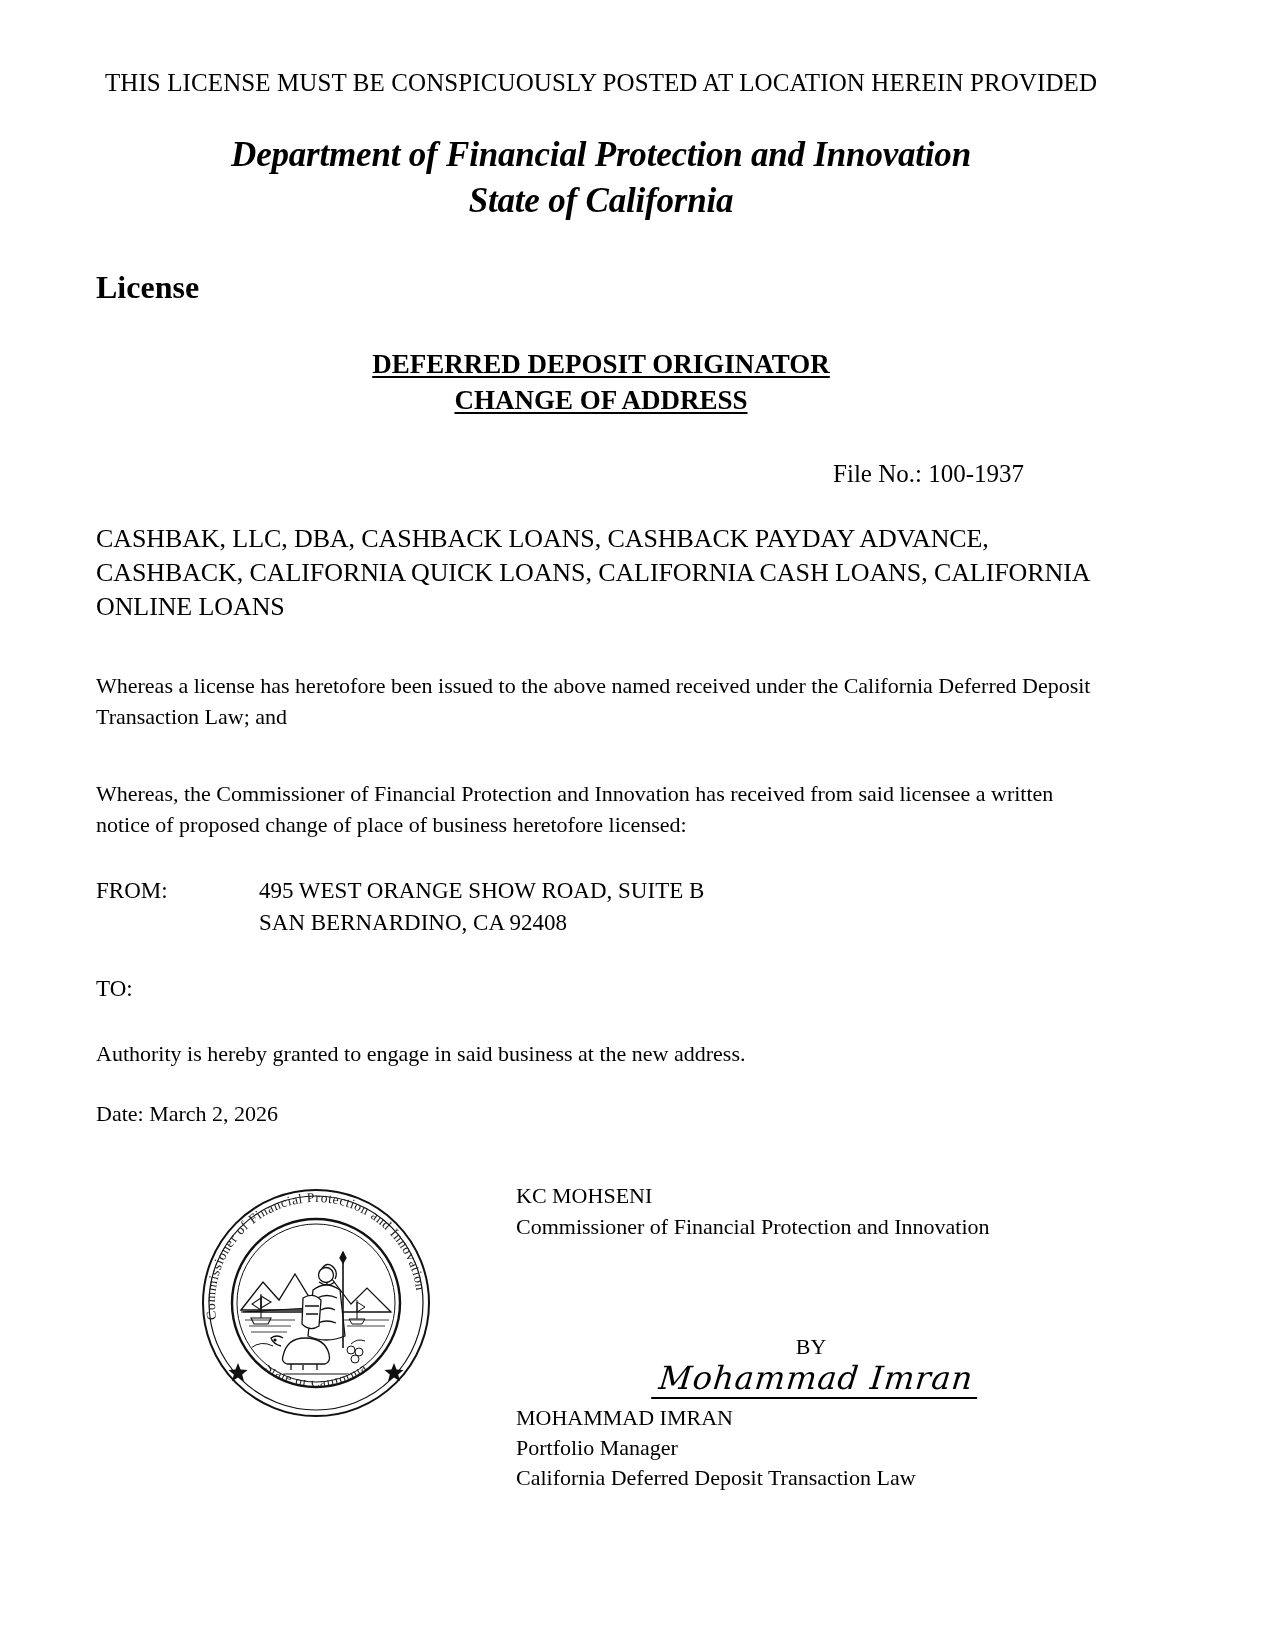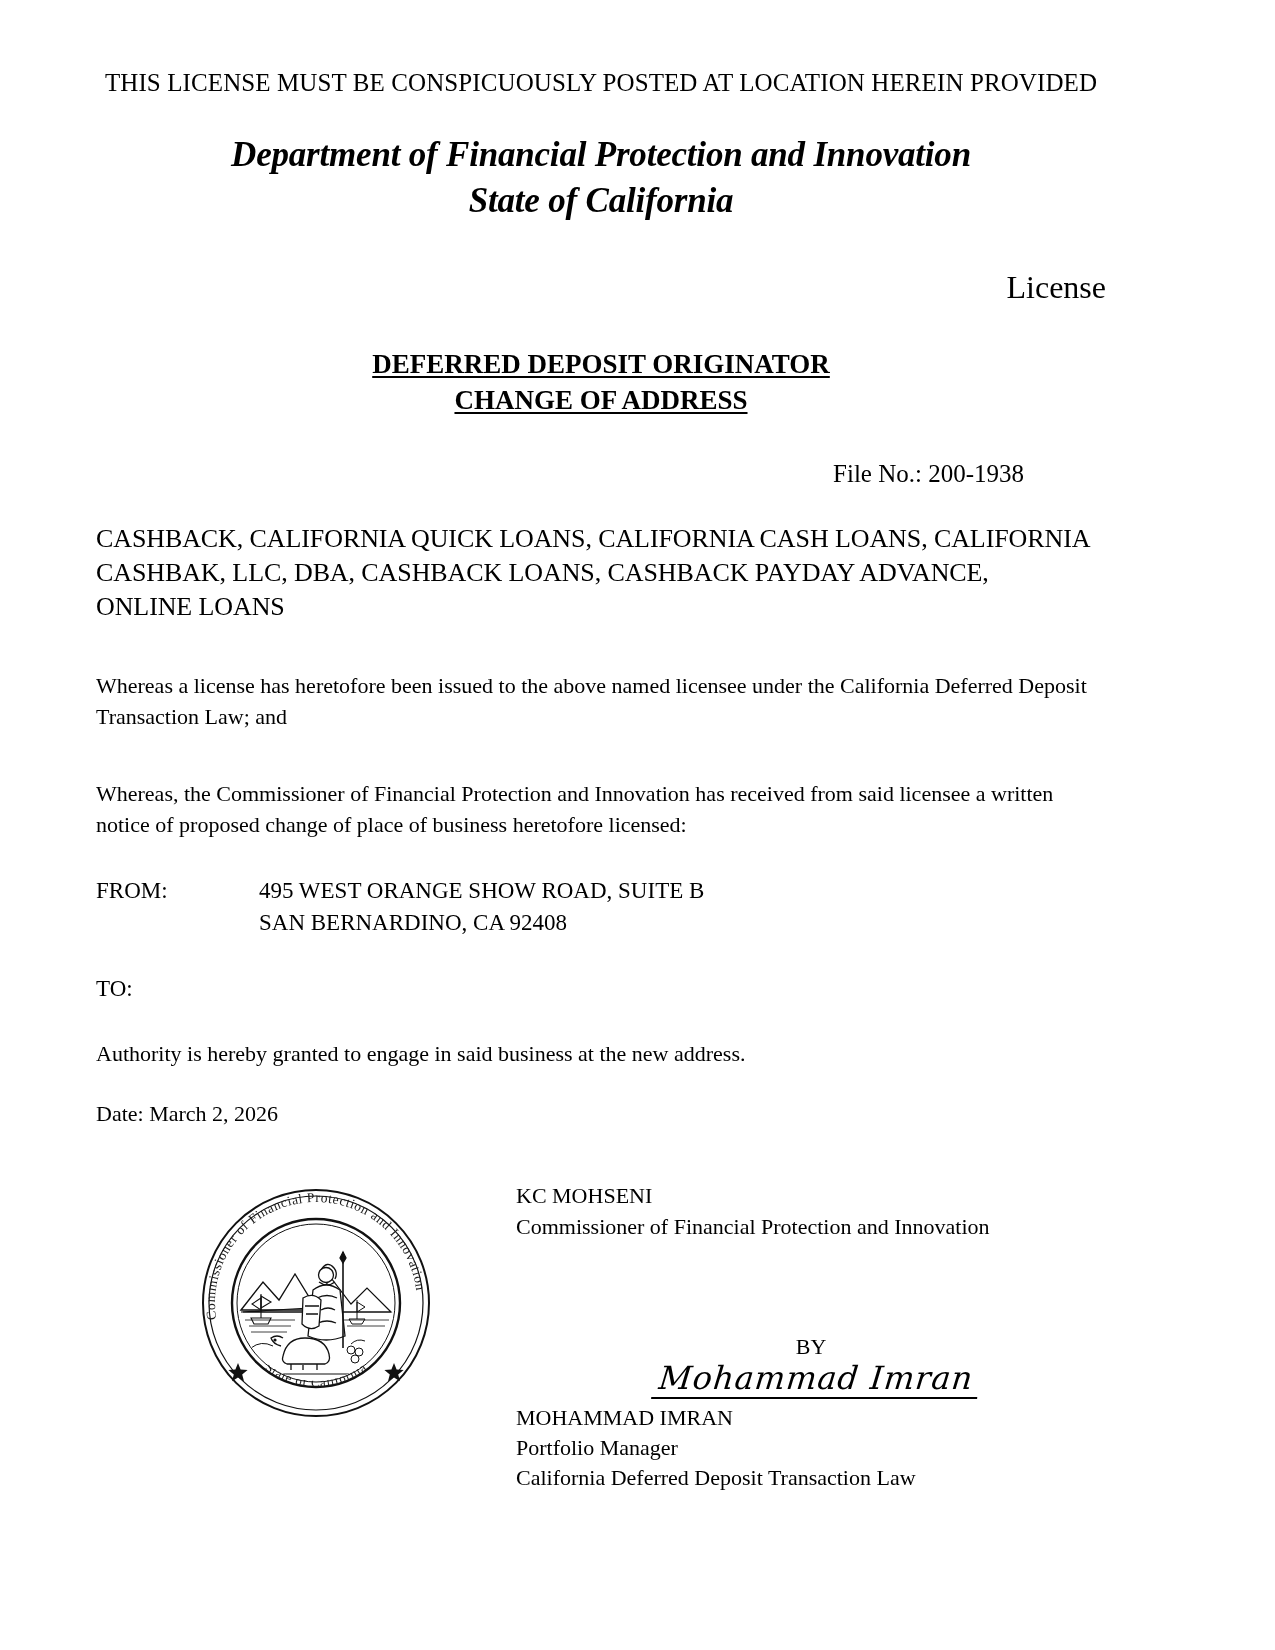--- a/index.html
+++ b/index.html
@@ -38,22 +38,22 @@
   .dept-title {
     text-align: center;
     font-weight: bold;
     font-style: italic;
     font-size: 35px;
     line-height: 1.30;
     margin-top: 34px;
     letter-spacing: -0.2px;
   }
   .license-word {
-    text-align: right;
-    font-weight: normal;
+    text-align: left;
+    font-weight: bold;
     font-size: 32px;
     margin-top: 46px;
   }
   .license-type {
     text-align: center;
     font-weight: bold;
     font-size: 27px;
     line-height: 1.34;
     margin-top: 40px;
   }
@@ -180,29 +180,29 @@
 
     <div class="license-type">
       <div>
         <span class="ul">DEFERRED DEPOSIT ORIGINATOR</span>
       </div>
       <div>
         <span class="ul">CHANGE OF ADDRESS</span>
       </div>
     </div>
 
-    <div class="file-no">File No.: 200-1938</div>
+    <div class="file-no">File No.: 100-1937</div>
 
     <div class="licensee">
+      <div>CASHBAK, LLC, DBA, CASHBACK LOANS, CASHBACK PAYDAY ADVANCE,</div>
       <div>CASHBACK, CALIFORNIA QUICK LOANS, CALIFORNIA CASH LOANS, CALIFORNIA</div>
-      <div>CASHBAK, LLC, DBA, CASHBACK LOANS, CASHBACK PAYDAY ADVANCE,</div>
       <div>ONLINE LOANS</div>
     </div>
 
-    <div class="para">Whereas a license has heretofore been issued to the above named licensee under the California Deferred Deposit Transaction Law; and</div>
+    <div class="para">Whereas a license has heretofore been issued to the above named received under the California Deferred Deposit Transaction Law; and</div>
 
     <div class="para">Whereas, the Commissioner of Financial Protection and Innovation has received from said licensee a written notice of proposed change of place of business heretofore licensed:</div>
 
     <div class="addr-block">
       <div class="addr-label">FROM:</div>
       <div class="addr-lines">
         <div>495 WEST ORANGE SHOW ROAD, SUITE B</div>
         <div>SAN BERNARDINO, CA 92408</div>
       </div>
     </div>

